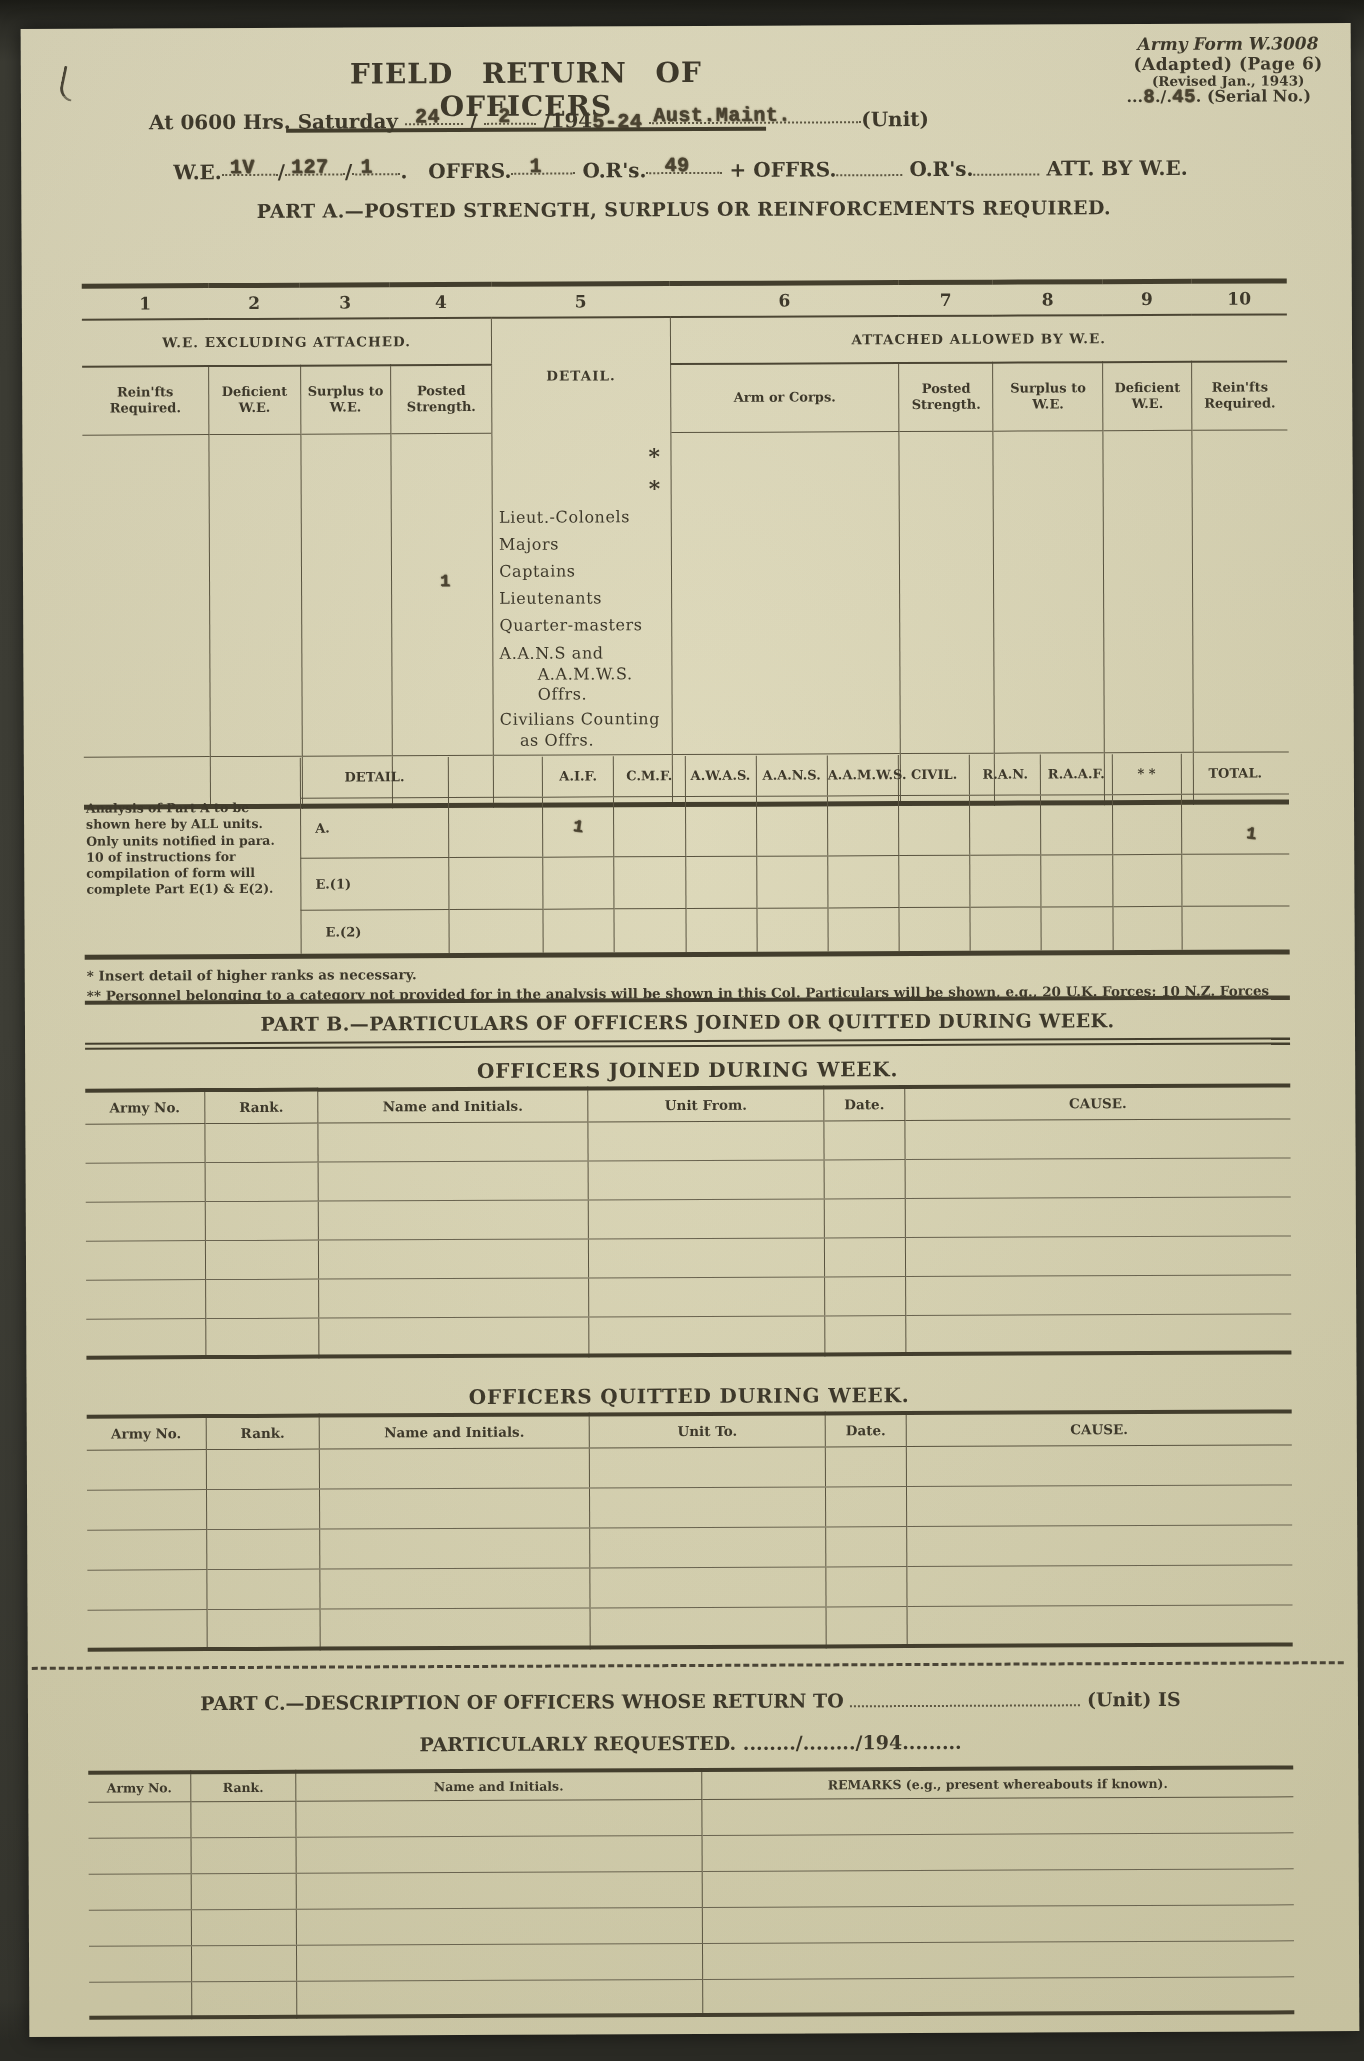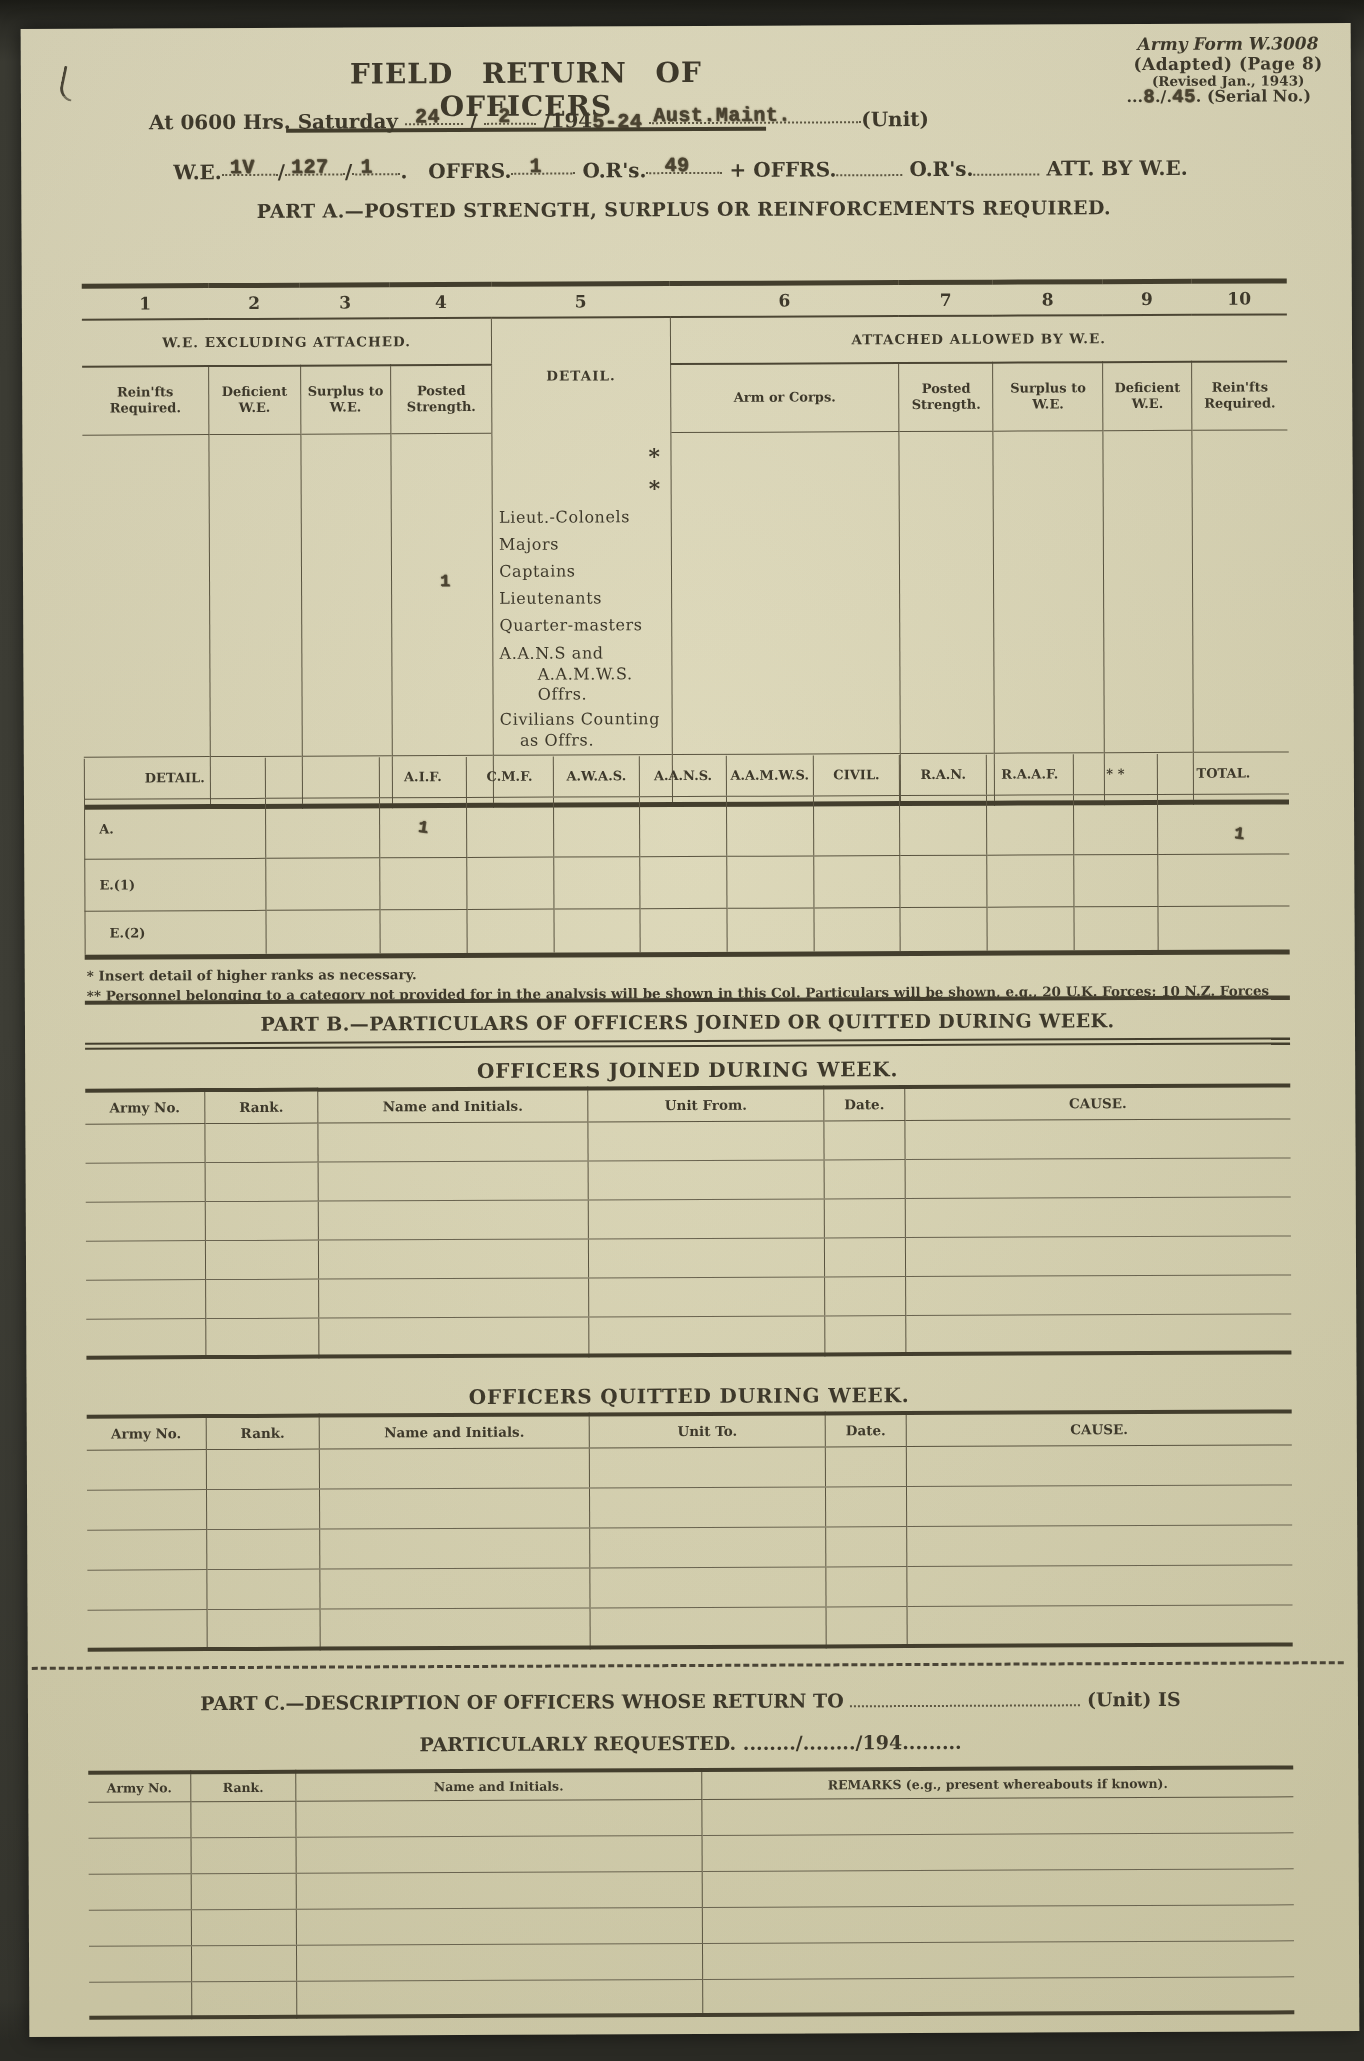--- a/index.html
+++ b/index.html
@@ -116,21 +116,21 @@
 </head>
 <body>
 
 <div id="stage">
   <div id="paper">
 
     <div class="abs pen-mark"></div>
 
     <div class="abs form-head">
       <div class="fh1">Army Form W.3008</div>
-      <div class="fh2">(Adapted)  (Page 8)</div>
+      <div class="fh2">(Adapted)  (Page 6)</div>
       <div class="fh3">(Revised Jan., 1943)</div>
     </div>
     <div class="abs serial-line">
       <span>...</span><span class="typed">8</span><span>./.</span><span class="typed">45</span><span>. (Serial No.)</span>
     </div>
 
     <div class="abs title">FIELD RETURN OF OFFICERS</div>
 
     <div class="abs date-line">
       <span>At 0600 Hrs. Saturday</span>
@@ -232,20 +232,21 @@
           <td></td>
               <td></td>
           <td></td>
               <td></td>
         </tr>
       </tbody>
         </table>
     </div>
 
     <div class="abs an-wrap">
+      <div class="an-note">Analysis of Part A to be shown here by ALL units. Only units notified in para. 10 of instructions for compilation of form will complete Part E(1) &amp; E(2).</div>
       <div class="an-table">
         <table>
           <colgroup>
             <col style="width:15.0%">
               <col style="width:9.5%">
               <col style="width:7.2%">
               <col style="width:7.2%">
             <col style="width:7.2%">
               <col style="width:7.2%">
               <col style="width:7.2%">

